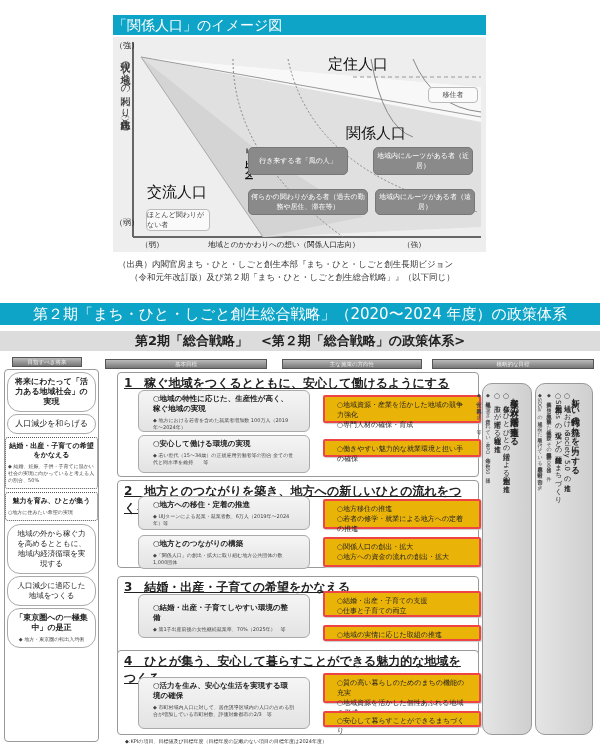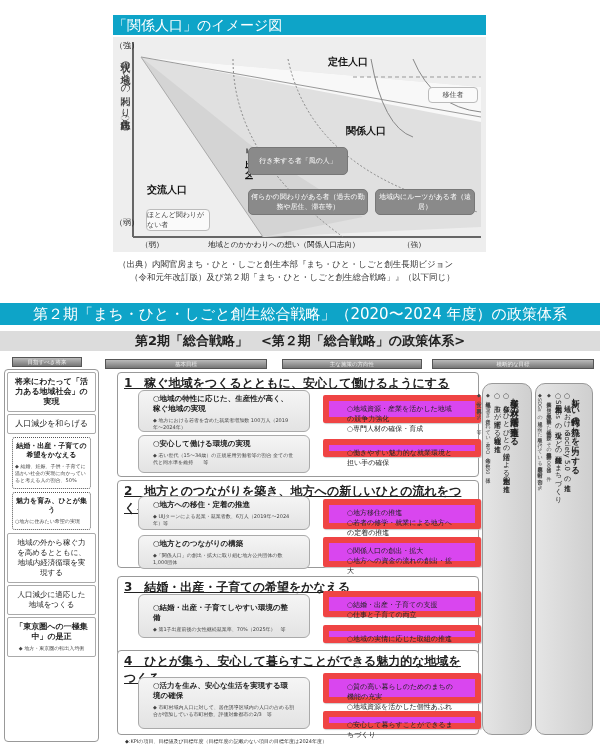--- a/index.html
+++ b/index.html
@@ -3,34 +3,34 @@
 <meta charset="utf-8">
 <style>
 *{box-sizing:border-box;margin:0;padding:0}
 body{width:600px;height:750px;background:#fff;font-family:"DejaVu Sans",sans-serif;color:#222;position:relative;overflow:hidden}
 .abs{position:absolute}
 .title1{left:113px;top:15px;width:373px;height:20px;background:#0ea4c8;color:#fff;font-size:14px;text-align:left;line-height:20px}
 .diagram{left:113px;top:37px;width:373px;height:213px;background:#eeeeee}
 .vlabel{writing-mode:vertical-rl;font-size:10px;color:#333;line-height:12px}
 .gbox{background:#8a8a8a;color:#fff;border-radius:5px;font-size:7px;text-align:center;display:flex;align-items:center;justify-content:center;line-height:10px;border:1px solid #777}
 .wbox{background:#fafafa;border:1px solid #bbb;border-radius:4px;font-size:7px;display:flex;align-items:center;justify-content:center;line-height:10px;color:#444}
-.blabel{font-weight:bold;font-size:10px;color:#111}
+.blabel{font-weight:normal;font-size:15px;color:#111}
 .src{font-size:8.5px;color:#333;line-height:12px}
 .title2{left:0;top:303px;width:600px;height:22px;background:#0ea4c8;color:#fff;font-size:15px;text-align:center;line-height:22px}
 .stitle{left:0;top:331px;width:600px;height:20px;background:#dcdcdc;font-size:13px;font-weight:bold;text-align:center;line-height:20px}
 .hdrbtn{height:10px;background:linear-gradient(#bbb,#777);border:1px solid #555;color:#eee;font-size:5.5px;text-align:center;line-height:8px}
 .lcol{left:4px;top:369px;width:95px;height:373px;border:1px solid #999;border-radius:4px;background:#fff}
-.lbox{border:1px solid #aaa;border-radius:2px;text-align:center;font-size:7.5px;font-weight:bold;line-height:10px;margin:2px;padding:4px 6px;background:#fff}
-.dot{border:1px dotted #555;border-radius:3px;margin:3px 7px;padding:4px 2px;text-align:center;font-size:7px;font-weight:bold;line-height:9px}
+.lbox{border:1px solid #aaa;border-radius:13px;text-align:center;font-size:7.5px;font-weight:bold;line-height:10px;margin:2px;padding:4px 6px;background:#fff}
+.dot{border:1px dotted #555;border-radius:3px;margin:3px 0;padding:4px 2px;text-align:center;font-size:7px;font-weight:bold;line-height:9px}
 .small{font-size:5px;font-weight:normal;color:#444;line-height:7px;text-align:left;margin-top:3px}
 .sec{left:117px;border:1px solid #999;border-radius:4px;background:#fff;width:362px}
 .sechead{font-size:12px;font-weight:bold;padding:2px 6px;text-decoration:underline}
 .gbx{position:absolute;background:linear-gradient(#f5f5f5,#e3e3e3);border:1px solid #aaa;border-radius:6px;font-size:7.5px;font-weight:bold;padding:3px 14px;line-height:10px}
 .gbx .kpi{font-size:5px;font-weight:normal;color:#444;line-height:7px;margin-top:3px}
-.rbx{position:absolute;background:#d946ef;border:6px solid #ef4444;border-radius:2px;font-size:7px;padding:3px 18px;line-height:10px;box-shadow:1px 1px 1px #ccc}
+.rbx{position:absolute;background:#eab308;border:2px solid #ef4444;border-radius:2px;font-size:7px;padding:3px 12px;line-height:10px;box-shadow:1px 1px 1px #ccc}
 .vpill{position:absolute;background:linear-gradient(90deg,#e5e5e5,#cfcfcf);border:1px solid #999;border-radius:10px;writing-mode:vertical-rl;padding:8px 3px;font-size:7px;line-height:9px}
 .vpill b{font-size:8.5px}
 .vpill .tiny{font-size:5px;color:#444}
 .foot{left:125px;top:738px;font-size:5px;color:#333}
 </style>
 </head>
 <body>
 
 <div class="abs title1">「関係人口」のイメージ図</div>
 <div class="abs diagram">
@@ -51,20 +51,21 @@
   <div class="abs" style="left:2px;top:3px;font-size:8px">（強）</div>
   <div class="abs vlabel" style="left:6px;top:18px;height:150px">現状の地域との関わり（移住志向）</div>
   <div class="abs" style="left:2px;top:180px;font-size:8px">（弱）</div>
   <div class="abs blabel" style="left:215px;top:18px">定住人口</div>
   <div class="abs wbox" style="left:315px;top:50px;width:50px;height:16px">移住者</div>
   <div class="abs blabel" style="left:233px;top:87px">関係人口</div>
   <div class="abs blabel vlabel" style="left:130px;top:105px;font-size:9px;font-weight:bold">リピーター</div>
   <div class="abs blabel" style="left:34px;top:146px">交流人口</div>
   <div class="abs wbox" style="left:33px;top:172px;width:64px;height:22px">ほとんど関わりがない者</div>
   <div class="abs gbox" style="left:135px;top:110px;width:100px;height:28px">行き来する者「風の人」</div>
+  <div class="abs gbox" style="left:260px;top:110px;width:100px;height:28px">地域内にルーツがある者（近居）</div>
   <div class="abs gbox" style="left:135px;top:152px;width:120px;height:26px">何らかの関わりがある者（過去の勤務や居住、滞在等）</div>
   <div class="abs gbox" style="left:262px;top:152px;width:100px;height:26px">地域内にルーツがある者（遠居）</div>
 </div>
 <div class="abs" style="left:113px;top:240px;width:373px;height:12px;font-size:7.5px;background:#eee">
   <span class="abs" style="left:28px">（弱）</span>
   <span class="abs" style="left:95px">地域とのかかわりへの想い（関係人口志向）</span>
   <span class="abs" style="left:290px">（強）</span>
 </div>
 <div class="abs src" style="left:118px;top:258px">（出典）内閣官房まち・ひと・しごと創生本部『まち・ひと・しごと創生長期ビジョン</div>
 <div class="abs src" style="left:130px;top:271px">（令和元年改訂版）及び第２期「まち・ひと・しごと創生総合戦略」』（以下同じ）</div>

